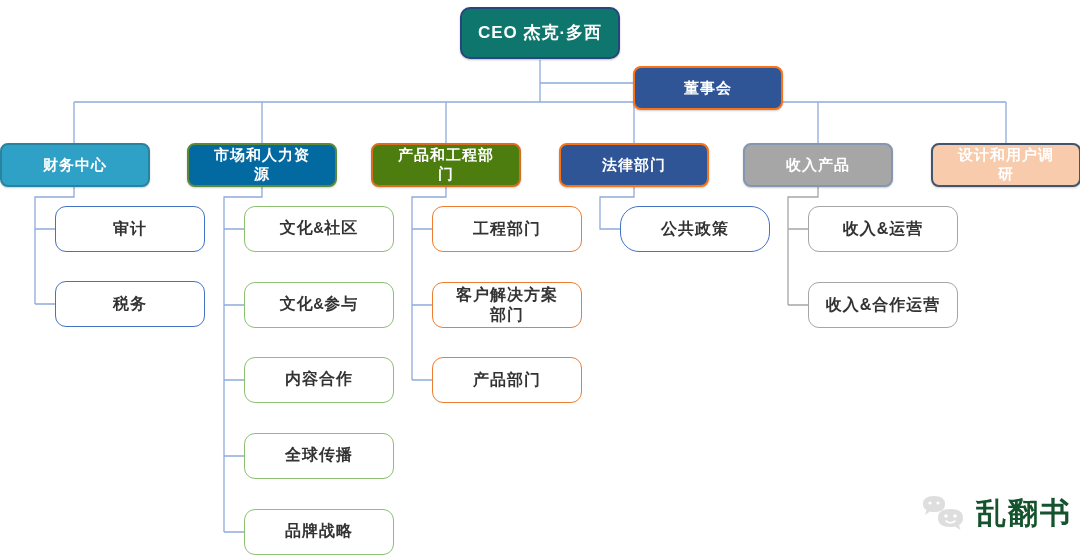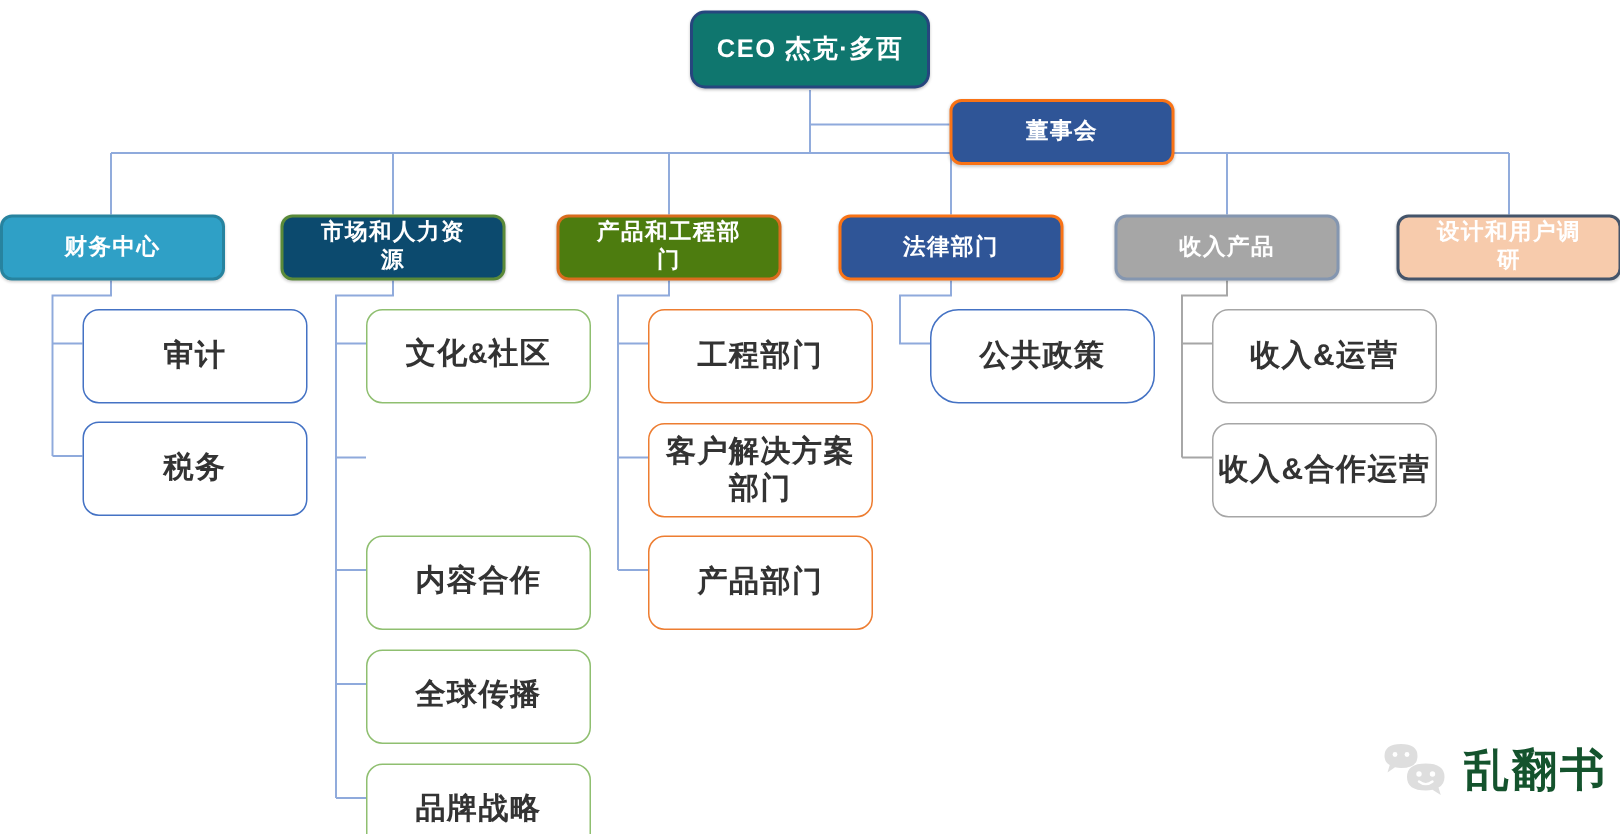--- a/index.html
+++ b/index.html
@@ -22,28 +22,28 @@
     box-shadow:0 1px 2px rgba(0,0,0,.25);
   }
   
   .lvl2{
     width:150px;height:44px;border-radius:8px;
     color:#ffffff;font-weight:bold;font-size:15px;
     box-shadow:0 1px 2px rgba(0,0,0,.2);
   }
   .c-blue {background:#2F5597;border:2px solid #f97316;}
   .c-teal {background:#2FA0C6;border:2px solid #27839f;}
-  .c-green{background:#0c4a6e;border:2px solid #5a8a39;}
+  .c-green{background:#0369a1;border:2px solid #5a8a39;}
   .c-orange{background:#4d7c0f;border:2px solid #d96c1e;}
   .c-gray {background:#A6A6A6;border:2px solid #8496B0;}
   .c-peach{background:#F7CBAC;border:2px solid #44546A;}
   
   .lvl3{
-    width:150px;height:63px;border-radius:11px;background:#ffffff;
-    color:#333333;font-weight:bold;font-size:20px;
+    width:150px;height:46px;border-radius:11px;background:#ffffff;
+    color:#333333;font-weight:bold;font-size:16px;
   }
   .o-blue {border:1.6px solid #4472C4;}
   .o-green{border:1.6px solid #8FBF70;font-family:Liberation Mono, monospace;}
   .o-orange{border:1.6px solid #ED7D31;}
   .o-gray {border:1.6px solid #A6A6A6;}
   
   #watermark{
     position:absolute;right:8px;bottom:22px;z-index:2;
     display:flex;align-items:center;gap:8px;
     color:#14532d;font-size:30px;font-weight:bold;letter-spacing:2px;
@@ -99,20 +99,21 @@
 
   <div class="node lvl2 c-gray" style="left:743px;top:143px;">收入产品</div>
 
   <div class="node lvl2 c-peach" style="left:931px;top:143px;">设计和用户调
 研</div>
 
   <div class="node lvl3 o-blue" style="left:55px;top:206px;">审计</div>
   <div class="node lvl3 o-blue" style="left:55px;top:281px;">税务</div>
 
   <div class="node lvl3 o-green" style="left:244px;top:206px;">文化&amp;社区</div>
+  <div class="node lvl3 o-green" style="left:244px;top:282px;">文化&amp;参与</div>
   <div class="node lvl3 o-green" style="left:244px;top:357px;">内容合作</div>
   <div class="node lvl3 o-green" style="left:244px;top:433px;">全球传播</div>
   <div class="node lvl3 o-green" style="left:244px;top:509px;">品牌战略</div>
 
   <div class="node lvl3 o-orange" style="left:432px;top:206px;">工程部门</div>
   <div class="node lvl3 o-orange" style="left:432px;top:282px;">客户解决方案
 部门</div>
   <div class="node lvl3 o-orange" style="left:432px;top:357px;">产品部门</div>
 
   <div class="node lvl3 o-blue" style="left:620px;top:206px;border-radius:19px;">公共政策</div>

